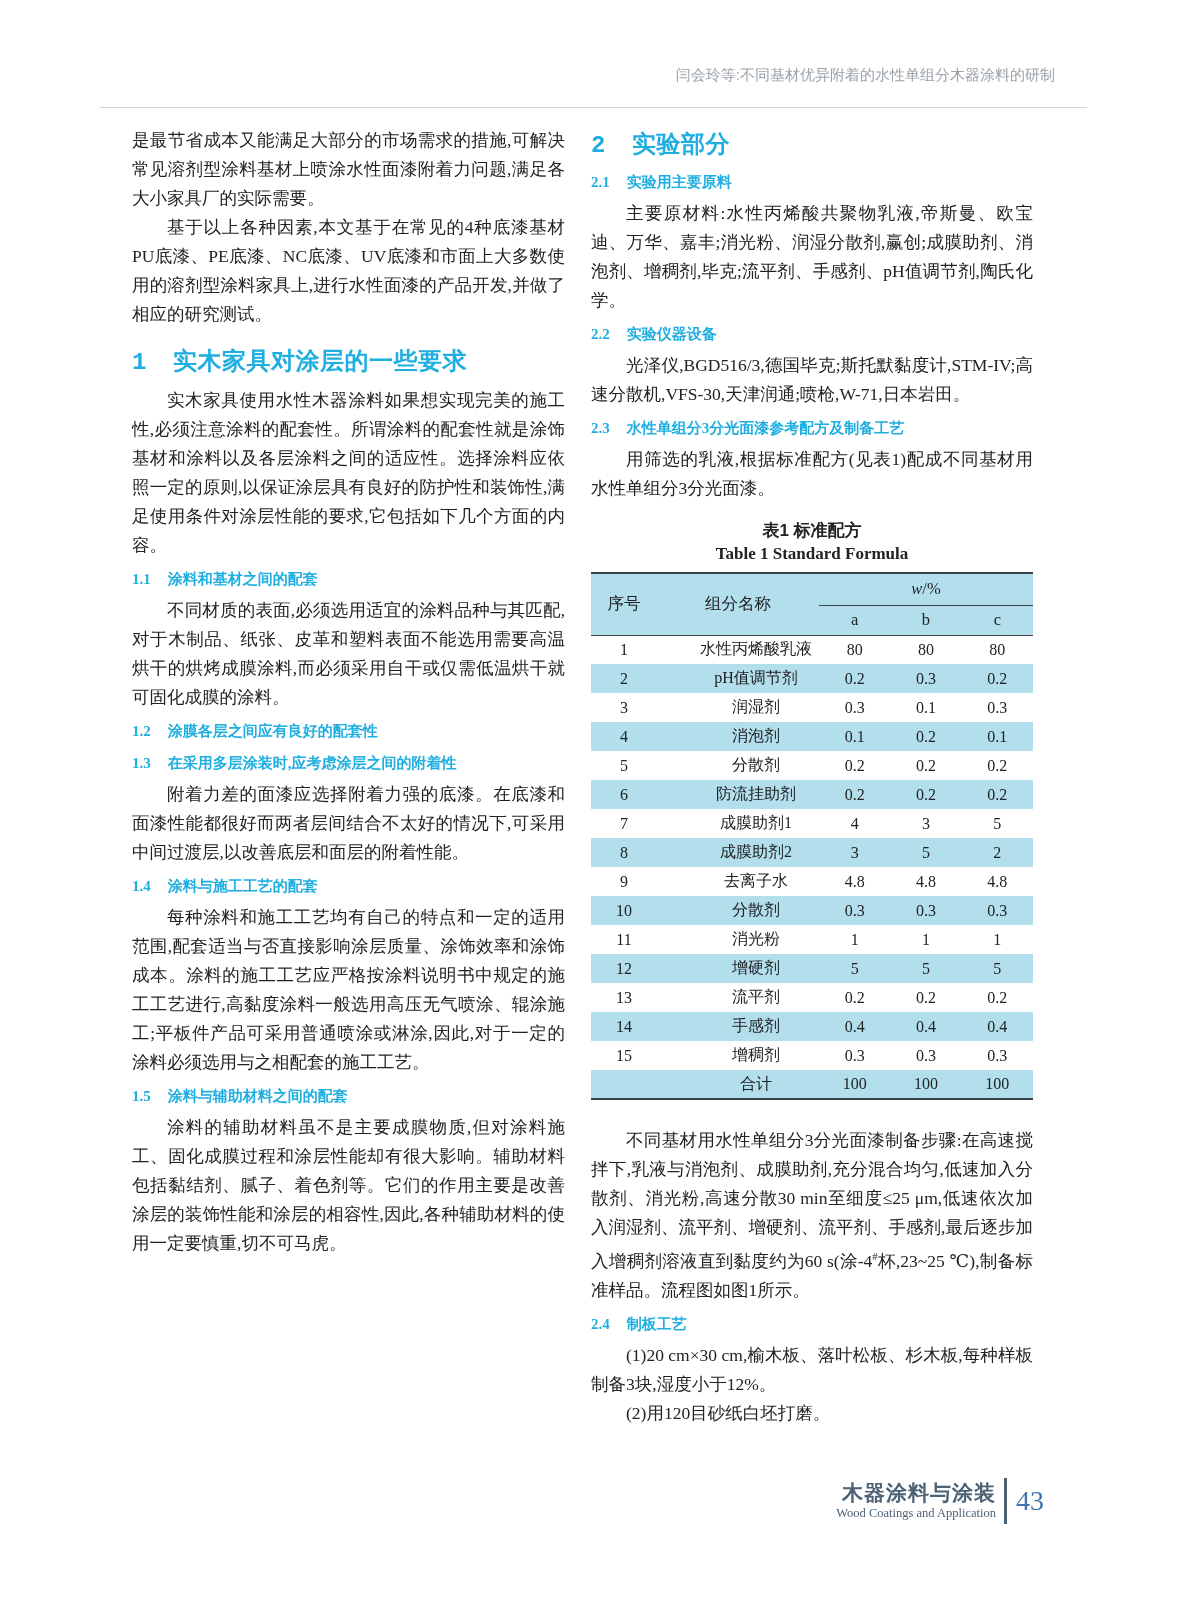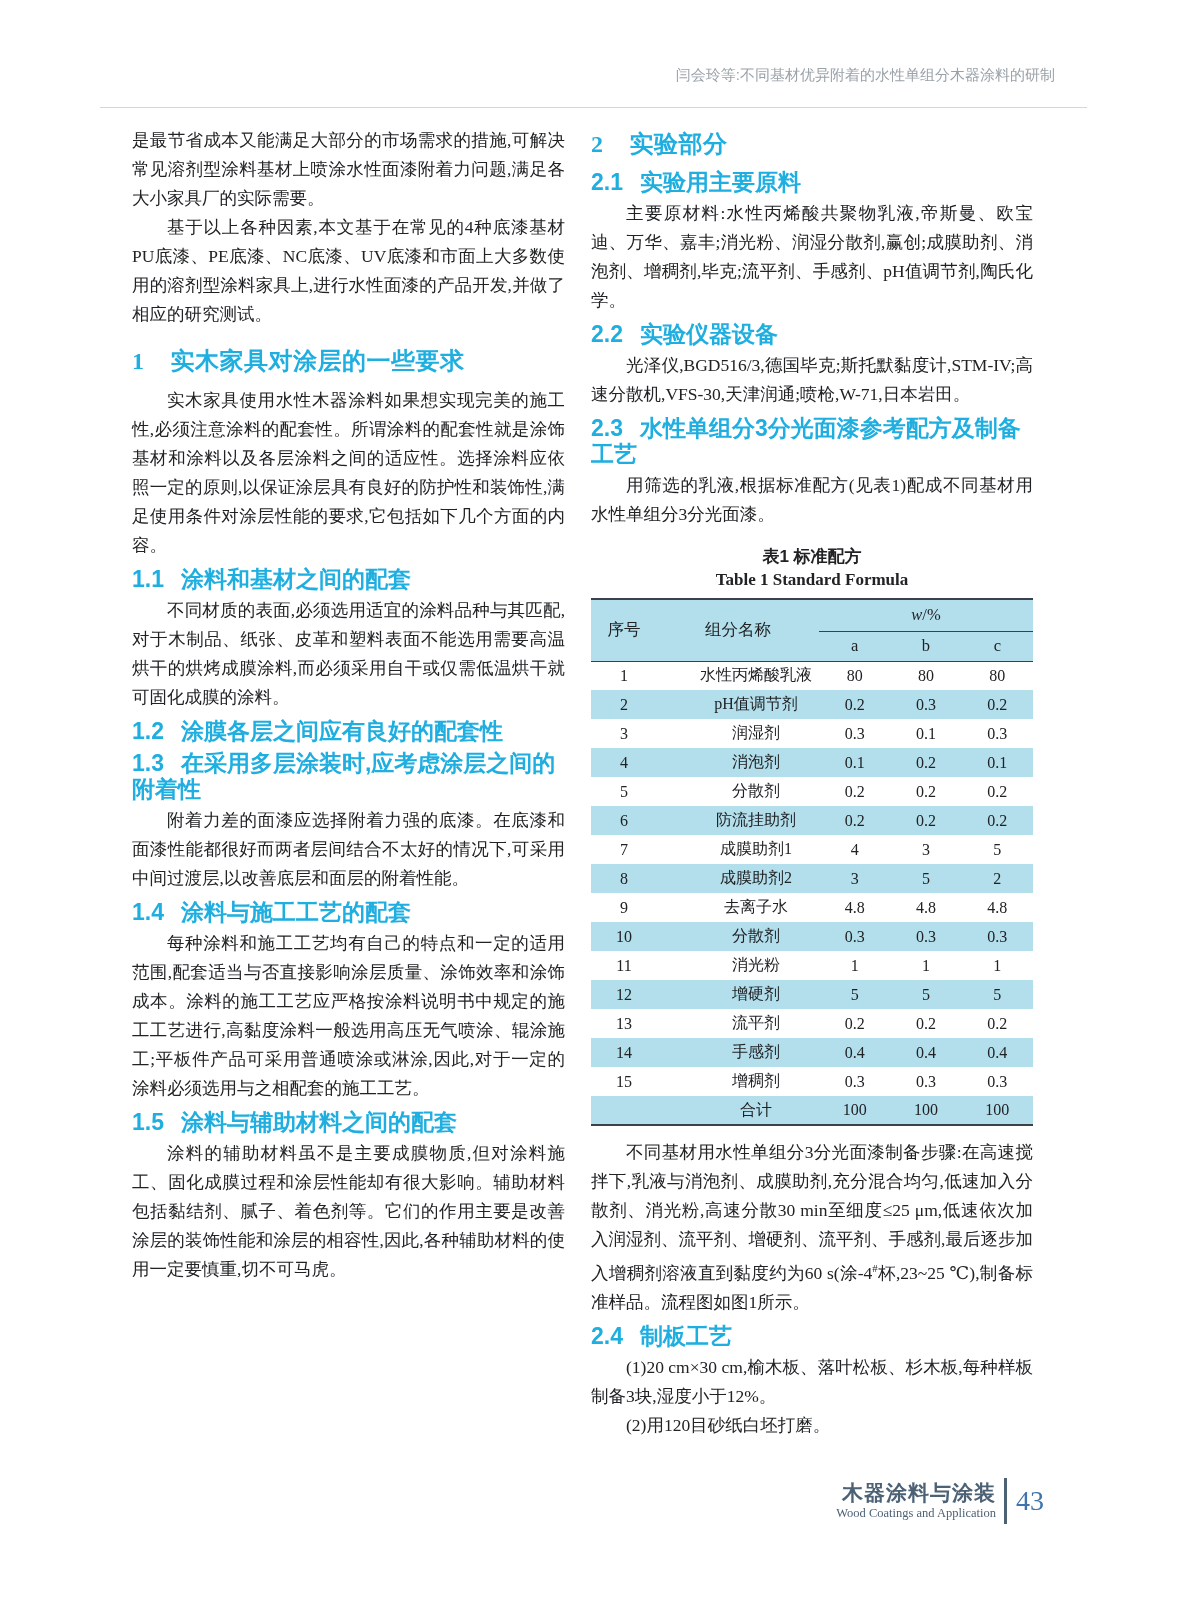--- a/index.html
+++ b/index.html
@@ -20,28 +20,28 @@
   .col-left  { width:433px; }
   .col-right { width:442px; }
 
   p.body {
     font-size:17.5px; line-height:29px; text-align:justify; text-indent:2em;
     color:#202224;
   }
   p.noindent { text-indent:0; }
 
   .h1 {
-    font-family:Liberation Serif, serif; font-weight:bold;
+    font-family:Liberation Mono, monospace; font-weight:bold;
     font-size:24px; color:var(--cyan); margin:16px 0 9px 0; letter-spacing:0.5px;
   }
   .h1.first { margin-top:2px; }
   .h1 .num { margin-right:26px; }
   .h2 {
-    font-family:Liberation Sans, sans-serif; font-weight:bold;
-    font-size:23px; color:var(--cyan); margin:6px 0 4px 0; line-height:26px;
+    font-family:Liberation Serif, serif; font-weight:bold;
+    font-size:15px; color:var(--cyan); margin:6px 0 4px 0; line-height:26px;
   }
   .h2 .num { margin-right:17px; }
 
   .table-block { margin-top:16px; }
   .tbl-title-zh {
     text-align:center; font-weight:bold; font-size:17px;
     font-family:"Liberation Sans","DejaVu Sans",sans-serif; color:#202224;
   }
   .tbl-title-en {
     text-align:center; font-weight:bold; font-size:17px; margin-top:2px;
@@ -55,21 +55,21 @@
   table.formula thead th { font-weight:normal; font-size:16.5px; }
   table.formula thead tr.abc th { height:30px; }
   table.formula th, table.formula td { text-align:center; height:29px; padding:0 2px; }
   table.formula .w-head { border-bottom:1px solid #39424b; height:32px; }
   table.formula .w-head i { font-style:italic; }
   table.formula thead { border-bottom:1.5px solid #39424b; }
   table.formula tbody tr:nth-child(even) { background:var(--band); }
   table.formula td.name { text-align:center; padding-left:38px; }
   .col-no { width:66px; } .col-name { width:162px; }
 
-  .after-table { margin-top:12px; }
+  .after-table { margin-top:26px; }
   sup { font-size:0.62em; vertical-align:super; }
 
   .footer {
     position:absolute; top:1478px; right:143px;
     display:flex; align-items:center;
   }
   .footer .names { text-align:right; color:var(--navy); }
   .journal-zh {
     font-family:"Liberation Sans","DejaVu Sans",sans-serif; font-weight:bold;
     font-size:21px; letter-spacing:1px; line-height:24px;

